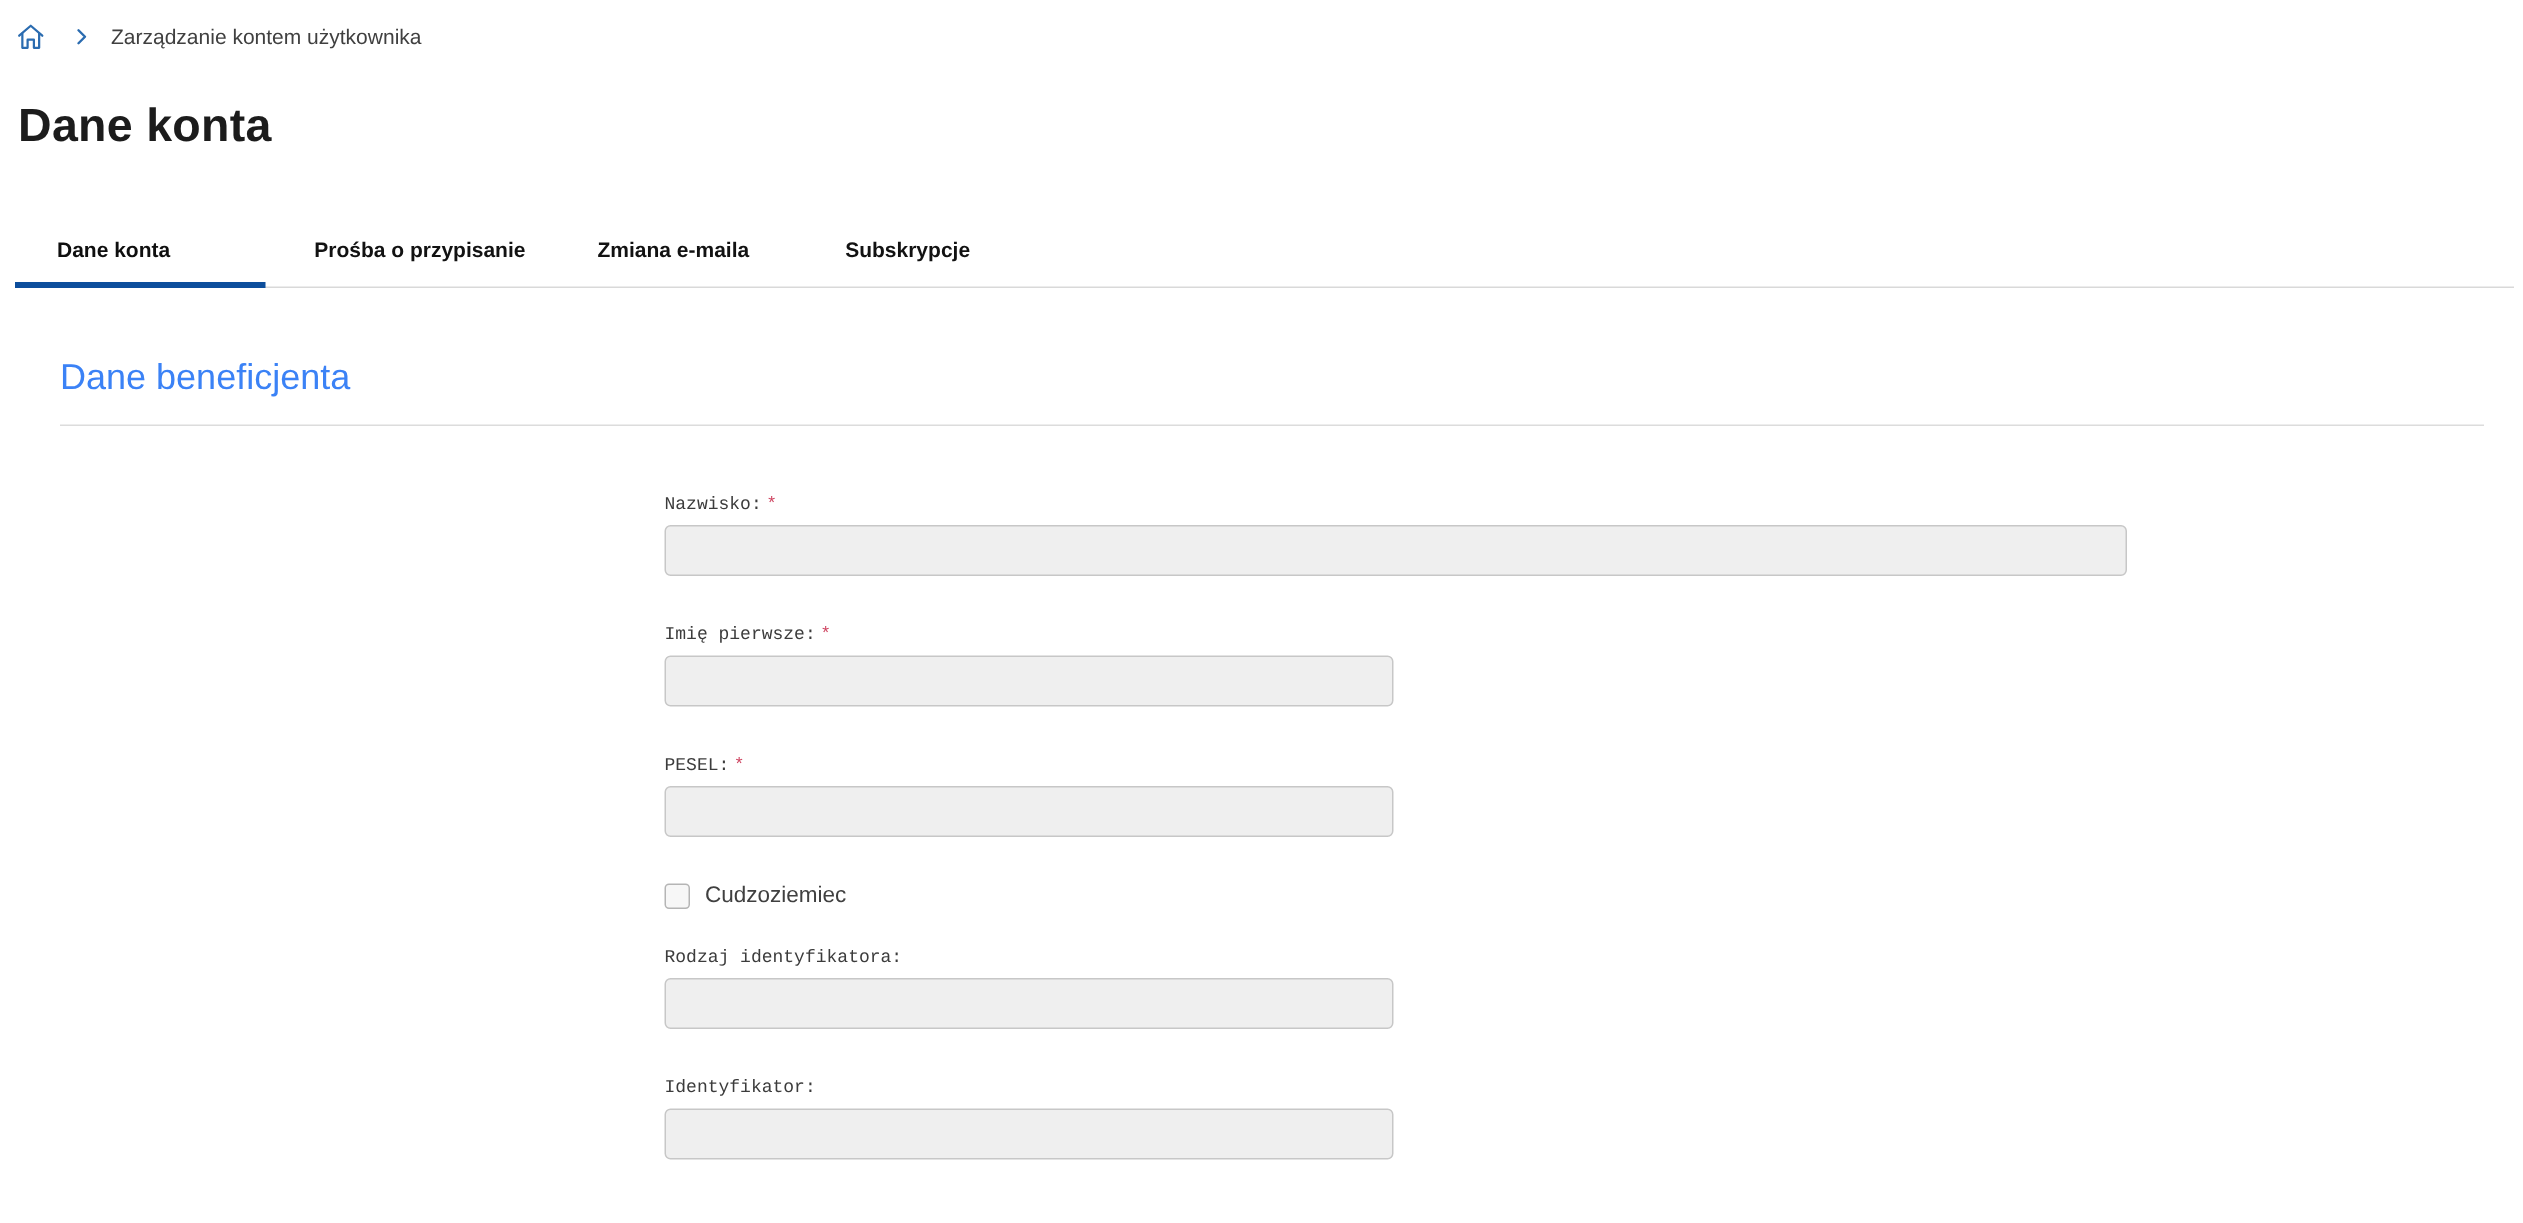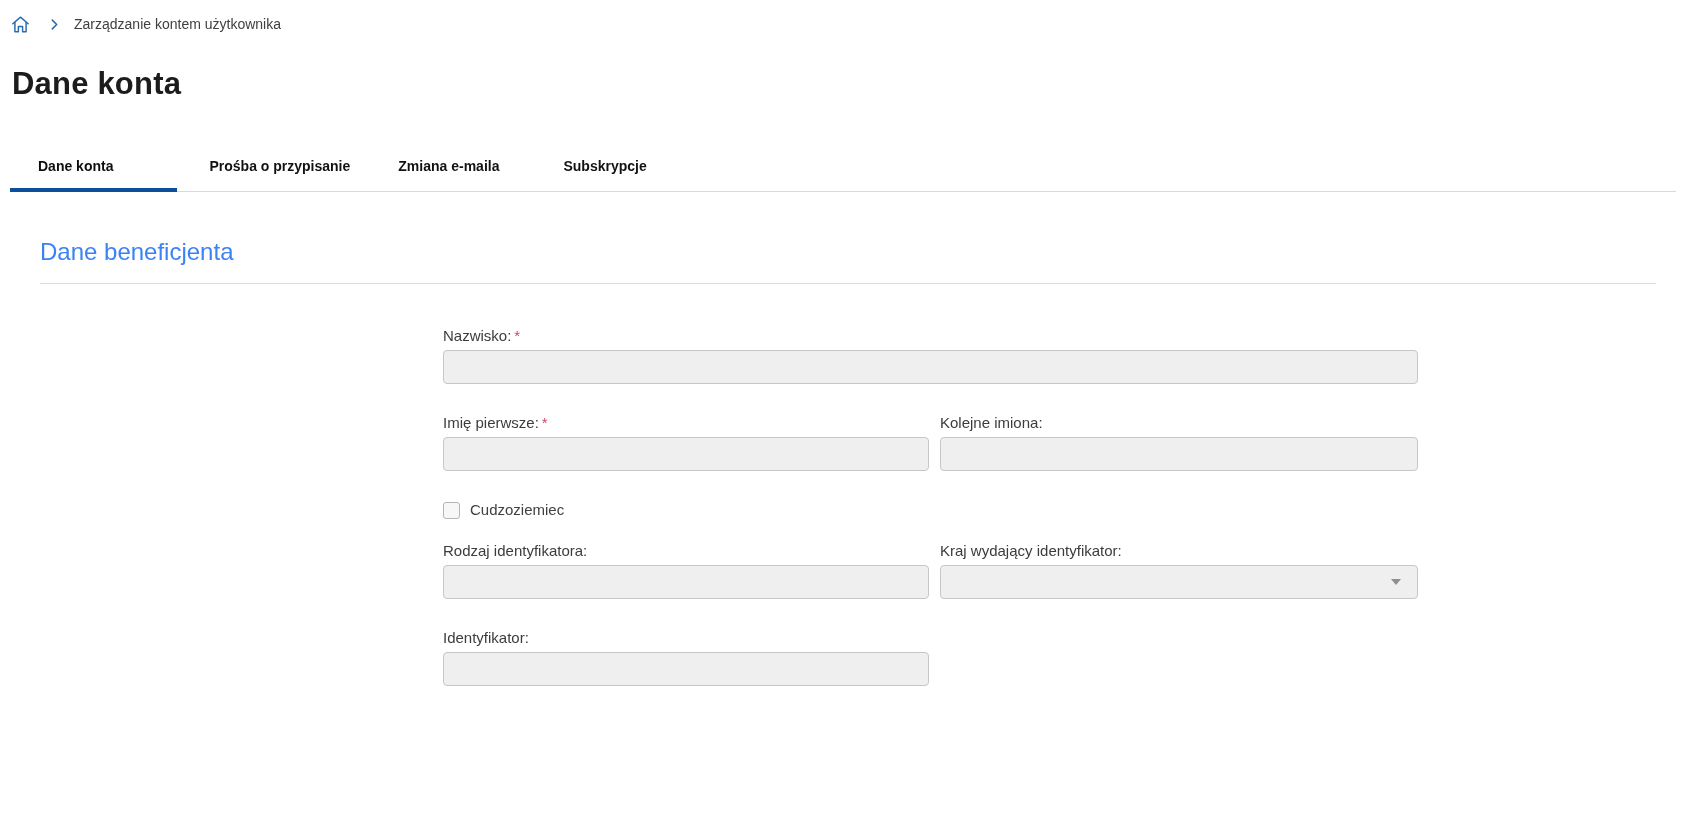--- a/index.html
+++ b/index.html
@@ -39,21 +39,21 @@
   .tab.active::after{content:"";position:absolute;left:-28px;right:-64px;bottom:-1px;height:4px;background:var(--brand-blue);}
   
   h2{margin:45px 0 0 40px;font-size:24px;line-height:30px;font-weight:400;color:#3b82f6;}
   .section-divider{margin:16px 0 0 40px;width:1616px;border:none;border-top:1px solid var(--divider);height:0;}
   
   .form{margin:43px 0 0 443px;width:975px;}
   .row{display:flex;gap:11px;margin-bottom:30px;}
   .col-l{width:486px;}
   .col-r{width:478px;}
   .col-full{width:975px;}
-  .field label{display:block;font-size:15px;line-height:18px;color:var(--label-color);margin-bottom:5px;}
+  .field label{display:block;font-size:12px;line-height:18px;color:var(--label-color);margin-bottom:5px;font-family:Liberation Mono, monospace;}
   .req{color:var(--required-red);margin-left:3px;}
   .text-input{
     display:block;width:100%;height:34px;background:var(--input-bg);
     border:1px solid var(--input-border);border-radius:4px;
     padding:0 10px;font-size:15px;color:#333;outline:none;
     font-family:"Liberation Sans","DejaVu Sans",sans-serif;
   }
   .select{position:relative;width:100%;height:34px;background:var(--input-bg);
     border:1px solid var(--input-border);border-radius:4px;cursor:pointer;}
   .caret{position:absolute;right:16px;top:50%;transform:translateY(-50%);
@@ -102,42 +102,38 @@
         <label><span>Nazwisko:</span><span class="req">*</span></label>
         <input class="text-input" type="text" value="" style="">
       </div>
     </div>
 
     <div class="row">
       <div class="field col-l">
         <label><span>Imię pierwsze:</span><span class="req">*</span></label>
         <input class="text-input" type="text" value="" style="">
       </div>
-      <div class="field col-r">
-        <label>Kolejne imiona:</label>
+    </div>
+
+    <div class="row">
+      <div class="field col-l">
+        <label><span>PESEL:</span><span class="req">*</span></label>
         <input class="text-input" type="text" value="" style="">
       </div>
     </div>
-
 
     <div class="checkbox-row">
       <span class="checkbox"></span>
       <span class="cb-label">Cudzoziemiec</span>
     </div>
 
     <div class="row">
       <div class="field col-l">
         <label>Rodzaj identyfikatora:</label>
         <input class="text-input" type="text" value="" style="">
-      </div>
-      <div class="field col-r">
-        <label>Kraj wydający identyfikator:</label>
-        <div class="select">
-          <span class="caret"></span>
-        </div>
       </div>
     </div>
 
     <div class="row">
       <div class="field col-l">
         <label>Identyfikator:</label>
         <input class="text-input" type="text" value="" style="">
       </div>
     </div>
 

